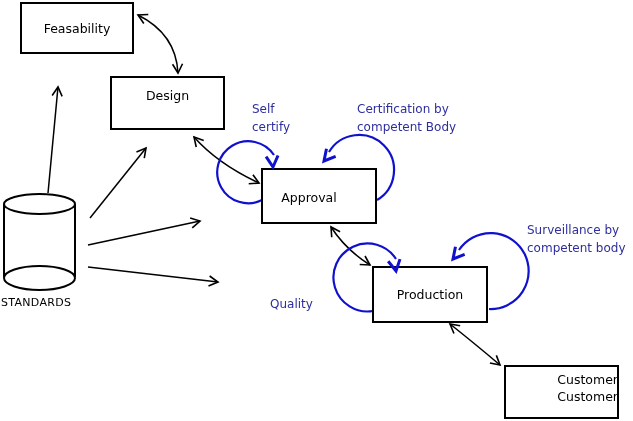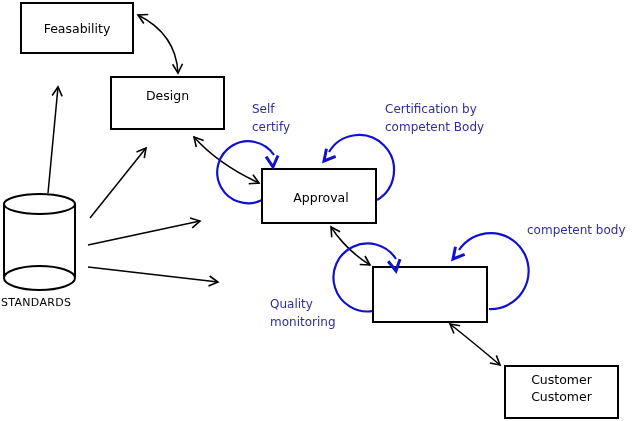--- a/index.html
+++ b/index.html
@@ -79,39 +79,42 @@
       <path d="M-6,-11 L0,0 L6,-11" transform="translate(453,259) rotate(40)"></path>
     </g>
   </svg>
 
   <div class="label box-label" style="left:21px;top:3px;width:112px;height:50px;">
     <span>Feasability</span>
   </div>
   <div class="label box-label" style="left:111px;top:77px;width:113px;height:36px;">
     <span>Design</span>
   </div>
-  <div class="label box-label" style="left:264px;top:169px;width:114px;height:57px;border-radius:18px;">
+  <div class="label box-label" style="left:252px;top:169px;width:114px;height:57px;border-radius:18px;">
     <span>Approval</span>
   </div>
-  <div class="label box-label" style="left:505px;top:366px;width:113px;height:44px;">
+  <div class="label box-label" style="left:373px;top:267px;width:114px;height:55px;">
+    <span>Production</span>
+  </div>
+  <div class="label box-label" style="left:505px;top:366px;width:113px;height:44px;align-items:flex-end;">
     <span>Customer</span>
     <span>Customer</span>
   </div>
 
   <div class="label" style="left:1px;top:294px;font-size:11px;letter-spacing:0.3px;">STANDARDS</div>
 
   <div class="label annotation" style="left:252px;top:101px;">
     <div>Self</div>
     <div>certify</div>
   </div>
-  <div class="label annotation" style="left:357px;top:101px;margin-left:28px;">
+  <div class="label annotation" style="left:357px;top:101px;">
     <div>Certification by</div>
     <div>competent Body</div>
   </div>
   <div class="label annotation" style="left:527px;top:222px;">
+    <div>Surveillance by</div>
     <div>competent body</div>
   </div>
   <div class="label annotation" style="left:270px;top:296px;">
     <div>Quality</div>
-    <div>monitoring</div>
   </div>
 
 </div>
 
 </body></html>

